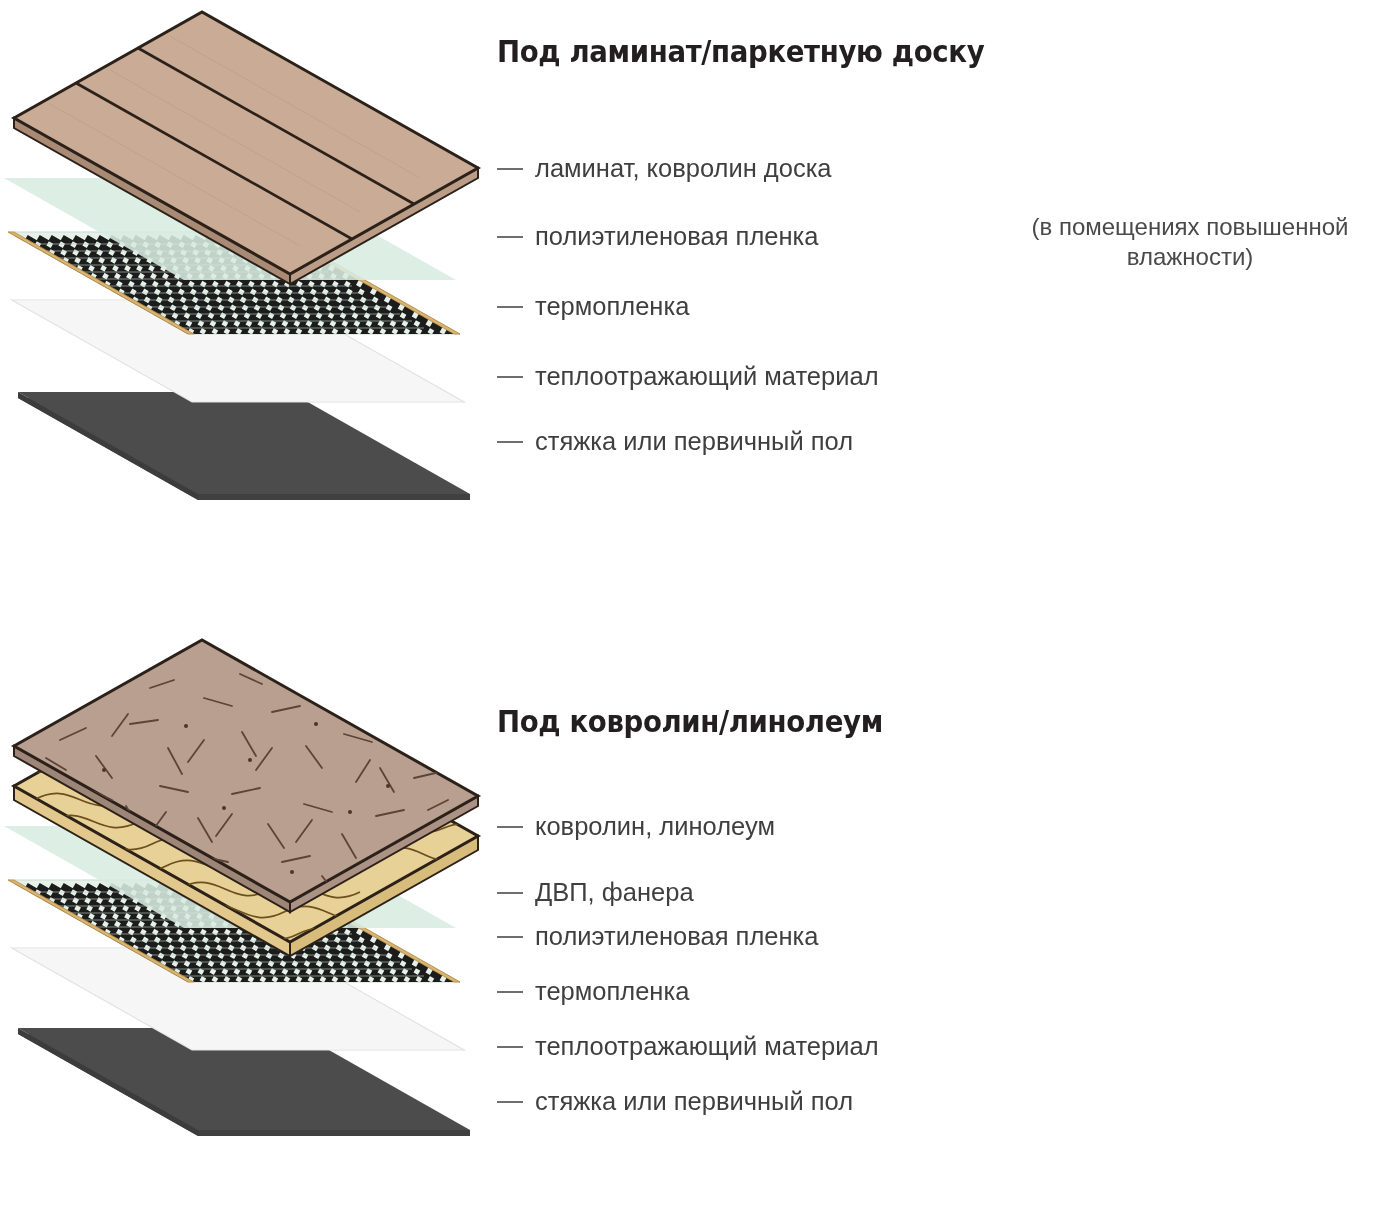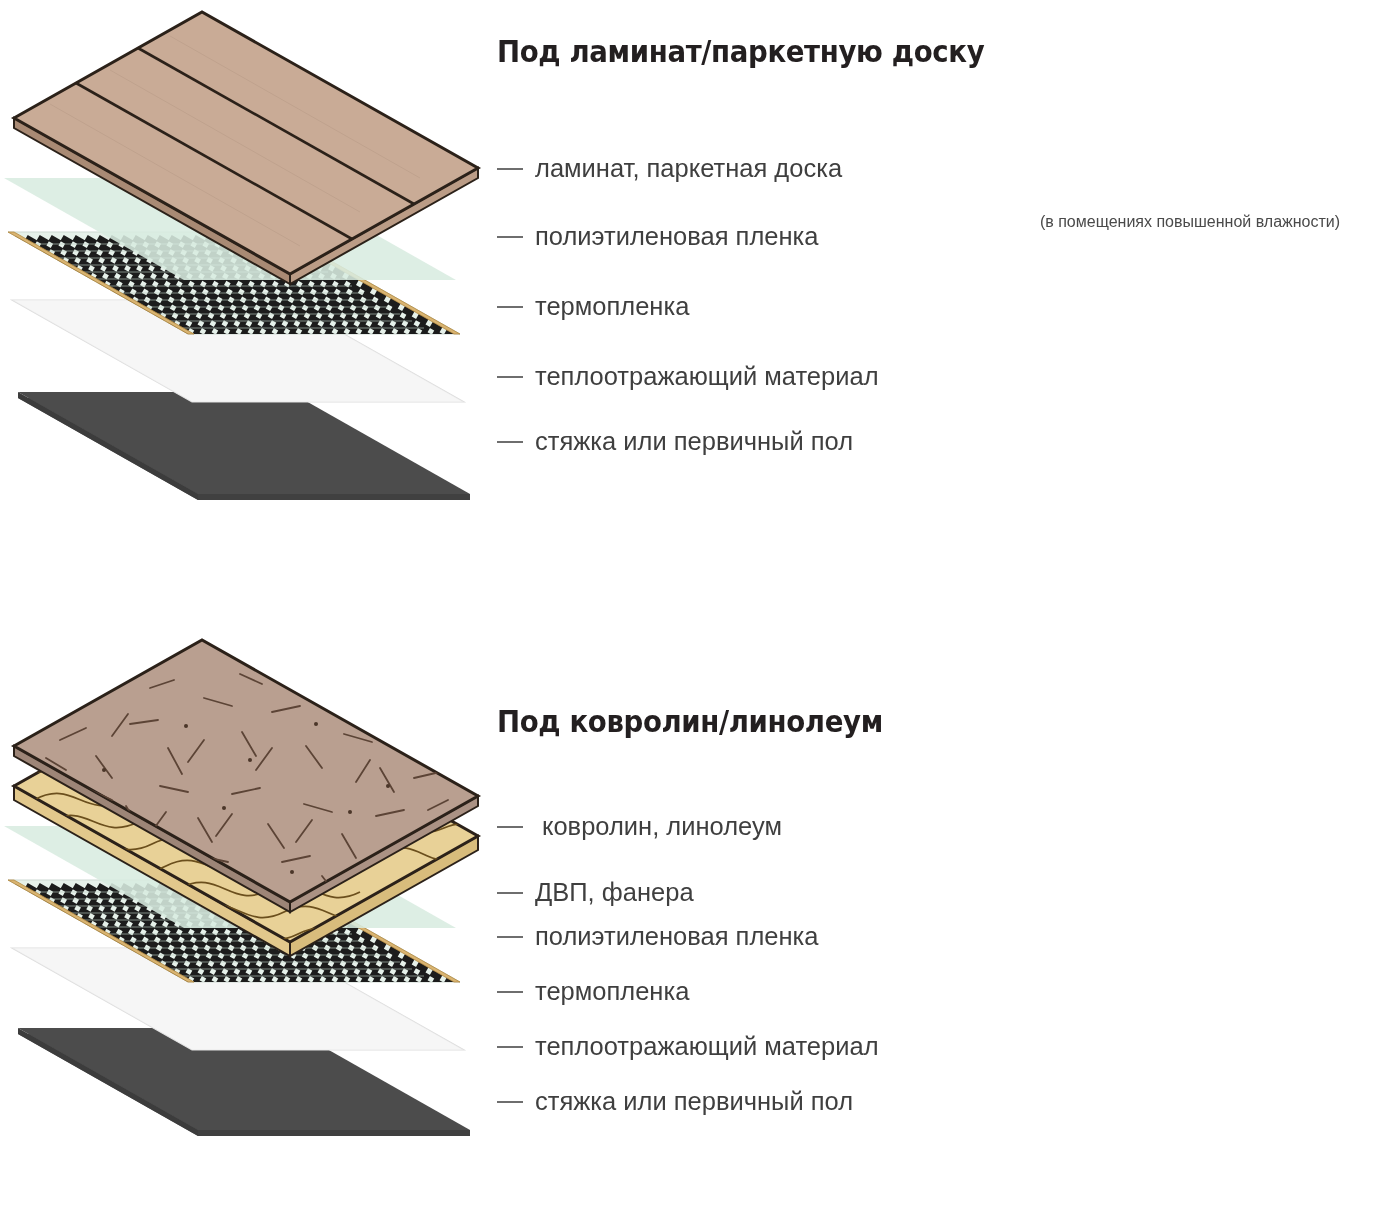--- a/index.html
+++ b/index.html
@@ -75,21 +75,21 @@
     flex: none;
   }
   .label-text {
     font-size: 25.5px;
     color: #3f3f3f;
     line-height: 1;
   }
 
   .note {
     position: absolute;
-    font-size: 16px;
+    font-size: 24px;
     line-height: 1.25;
     color: #4a4a4a;
     text-align: center;
     width: 380px;
   }
 </style>
 </head>
 <body>
 
 <div class="diagram-block" id="block-laminate">
@@ -208,21 +208,21 @@
         </g>
       </svg>
     </div>
   </div>
 
   <div class="title" style="left:497px; top:34px;">Под ламинат/паркетную доску</div>
 
   <div class="labels">
     <div class="label-row" style="top:156px;">
       <span class="label-dash"></span>
-      <span class="label-text">ламинат, паркетная доска</span>
+      <span class="label-text">ламинат, ковролин доска</span>
     </div>
     <div class="label-row" style="top:224px;">
       <span class="label-dash"></span>
       <span class="label-text">полиэтиленовая пленка</span>
     </div>
     <div class="label-row" style="top:294px;">
       <span class="label-dash"></span>
       <span class="label-text">термопленка</span>
     </div>
     <div class="label-row" style="top:364px;">
@@ -418,21 +418,21 @@
           <circle cx="350" cy="184" r="2"></circle>
             <circle cx="182" cy="250" r="2"></circle>
         </g>
       </svg>
     </div>
   </div>
 
   <div class="title" style="left:497px; top:76px;">Под ковролин/линолеум</div>
 
   <div class="labels">
-    <div class="label-row" style="top:186px;gap:7px;">
+    <div class="label-row" style="top:186px;">
       <span class="label-dash"></span>
       <span class="label-text">ковролин, линолеум</span>
     </div>
     <div class="label-row" style="top:240px;margin-top:12px;">
       <span class="label-dash"></span>
       <span class="label-text">ДВП, фанера</span>
     </div>
     <div class="label-row" style="top:296px;">
       <span class="label-dash"></span>
       <span class="label-text">полиэтиленовая пленка</span>

